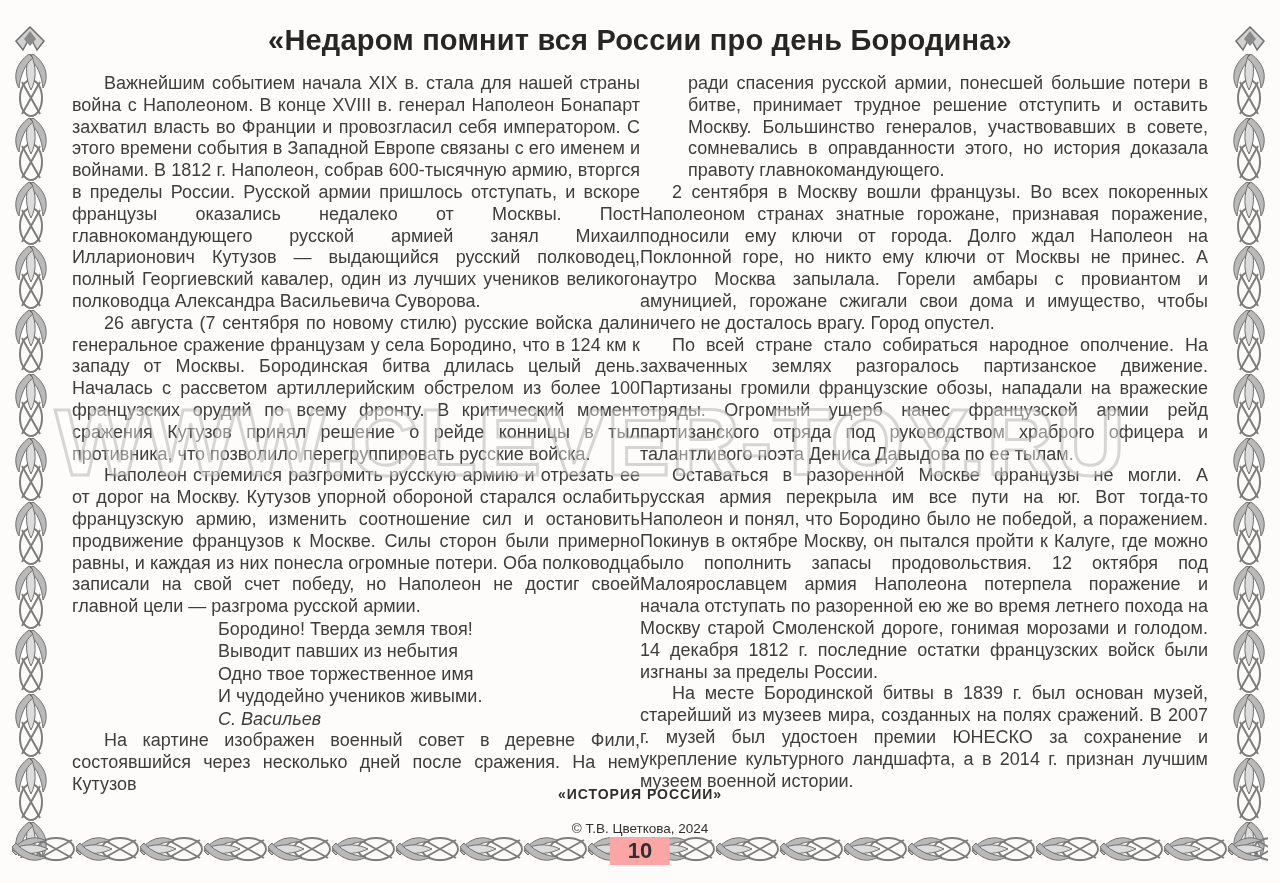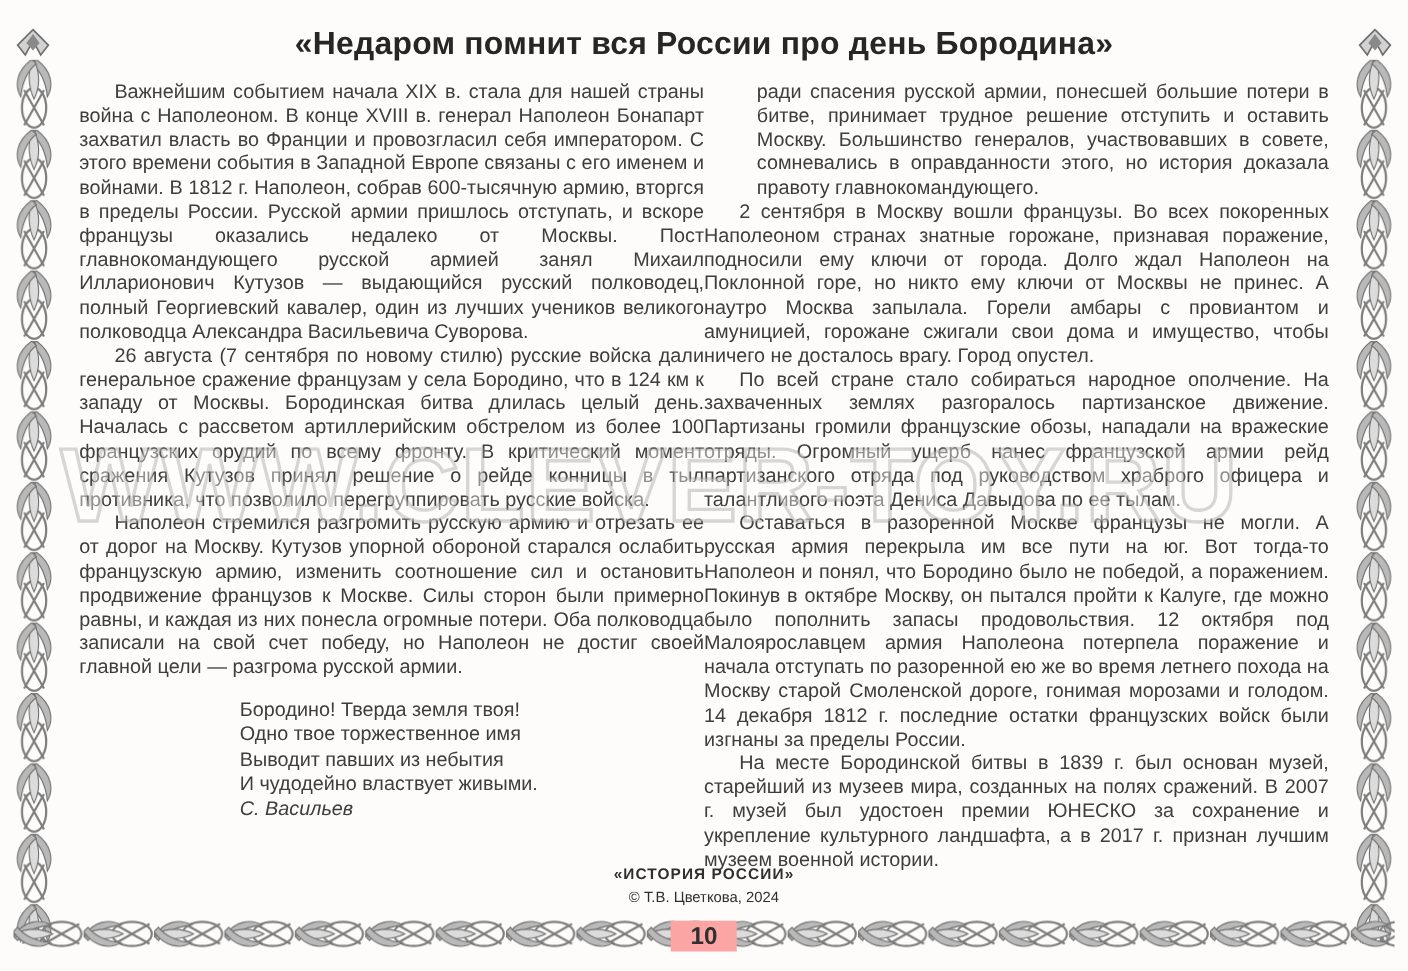--- a/index.html
+++ b/index.html
@@ -38,33 +38,33 @@
   .col p {
     font-size: 18px; line-height: 21.8px;
     text-align: justify;
     text-indent: 32px;
     color: #3d3d3d;
   }
   .col p.no-indent { text-indent: 0; margin-left: 48px; }
 
   .poem {
     margin-left: 146px; width: 312px;
-    font-size: 18px; line-height: 22.5px; margin-top: 16px;
+    font-size: 18px; line-height: 22.5px;
   }
   .poem-author {
     text-align: left; font-style: italic; padding-right: 4px;
   }
 
   
   .footer {
     position: absolute; top: 786px; left: 0; width: 100%;
     text-align: center; z-index: 2;
   }
   .footer-series { font-size: 14px; font-weight: bold; letter-spacing: 1px; color: #2e2e2e; }
-  .footer-copy   { font-size: 13.5px; color: #2e2e2e; margin-top: 6px; }
+  .footer-copy   { font-size: 13.5px; color: #2e2e2e; margin-top: 19px; }
 
   .pagenum {
     position: absolute; bottom: 18px; left: 50%; transform: translateX(-50%);
     background: #fca5a5; padding: 1px 18px;
     font-size: 22px; font-weight: bold; color: #303030;
     z-index: 3;
   }
 
   
   .watermark {
@@ -129,32 +129,33 @@
 
 <h1 class="title">«Недаром помнит вся России про день Бородина»</h1>
 
 <main class="content">
   <section class="col">
     <p>Важнейшим событием начала XIX в. стала для нашей страны война с Наполеоном. В конце XVIII в. генерал Наполеон Бонапарт захватил власть во Франции и провозгласил себя императором. С этого времени события в Западной Европе связаны с его именем и войнами. В 1812 г. Наполеон, собрав 600-тысячную армию, вторгся в пределы России. Русской армии пришлось отступать, и вскоре французы оказались недалеко от Москвы. Пост главнокомандующего русской армией занял Михаил Илларионович Кутузов — выдающийся русский полководец, полный Георгиевский кавалер, один из лучших учеников великого полководца Александра Васильевича Суворова.</p>
     <p>26 августа (7 сентября по новому стилю) русские войска дали генеральное сражение французам у села Бородино, что в 124 км к западу от Москвы. Бородинская битва длилась целый день. Началась с рассветом артиллерийским обстрелом из более 100 французских орудий по всему фронту. В критический момент сражения Кутузов принял решение о рейде конницы в тыл противника, что позволило перегруппировать русские войска.</p>
     <p>Наполеон стремился разгромить русскую армию и отрезать ее от дорог на Москву. Кутузов упорной обороной старался ослабить французскую армию, изменить соотношение сил и остановить продвижение французов к Москве. Силы сторон были примерно равны, и каждая из них понесла огромные потери. Оба полководца записали на свой счет победу, но Наполеон не достиг своей главной цели — разгрома русской армии.</p>
     <div class="poem">
       <div>Бородино! Тверда земля твоя!</div>
+      <div>Выводит павших из небытия</div>
       <div>Одно твое торжественное имя</div>
-      <div>Выводит павших из небытия</div>
-      <div>И чудодейно властвует живыми.</div>
+      <div>И чудодейно учеников живыми.</div>
       <div class="poem-author">С. Васильев</div>
     </div>
+    <p>На картине изображен военный совет в деревне Фили, состоявшийся через несколько дней после сражения. На нем Кутузов</p>
   </section>
   <section class="col">
     <p class="no-indent">ради спасения русской армии, понесшей большие потери в битве, принимает трудное решение отступить и оставить Москву. Большинство генералов, участвовавших в совете, сомневались в оправданности этого, но история доказала правоту главнокомандующего.</p>
     <p>2 сентября в Москву вошли французы. Во всех покоренных Наполеоном странах знатные горожане, признавая поражение, подносили ему ключи от города. Долго ждал Наполеон на Поклонной горе, но никто ему ключи от Москвы не принес. А наутро Москва запылала. Горели амбары с провиантом и амуницией, горожане сжигали свои дома и имущество, чтобы ничего не досталось врагу. Город опустел.</p>
     <p>По всей стране стало собираться народное ополчение. На захваченных землях разгоралось партизанское движение. Партизаны громили французские обозы, нападали на вражеские отряды. Огромный ущерб нанес французской армии рейд партизанского отряда под руководством храброго офицера и талантливого поэта Дениса Давыдова по ее тылам.</p>
     <p>Оставаться в разоренной Москве французы не могли. А русская армия перекрыла им все пути на юг. Вот тогда-то Наполеон и понял, что Бородино было не победой, а поражением. Покинув в октябре Москву, он пытался пройти к Калуге, где можно было пополнить запасы продовольствия. 12 октября под Малоярославцем армия Наполеона потерпела поражение и начала отступать по разоренной ею же во время летнего похода на Москву старой Смоленской дороге, гонимая морозами и голодом. 14 декабря 1812 г. последние остатки французских войск были изгнаны за пределы России.</p>
-    <p>На месте Бородинской битвы в 1839 г. был основан музей, старейший из музеев мира, созданных на полях сражений. В 2007 г. музей был удостоен премии ЮНЕСКО за сохранение и укрепление культурного ландшафта, а в 2017 г. признан лучшим музеем военной истории.</p>
+    <p>На месте Бородинской битвы в 1839 г. был основан музей, старейший из музеев мира, созданных на полях сражений. В 2007 г. музей был удостоен премии ЮНЕСКО за сохранение и укрепление культурного ландшафта, а в 2014 г. признан лучшим музеем военной истории.</p>
   </section>
 </main>
 
 <footer class="footer">
   <div class="footer-series">«ИСТОРИЯ РОССИИ»</div>
   <div class="footer-copy">© Т.В. Цветкова, 2024</div>
 </footer>
 
 <div class="pagenum">10</div>
 

